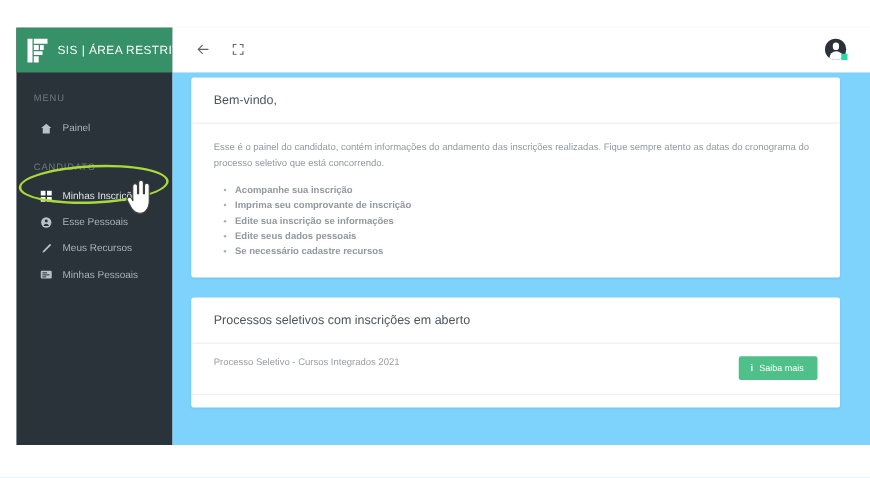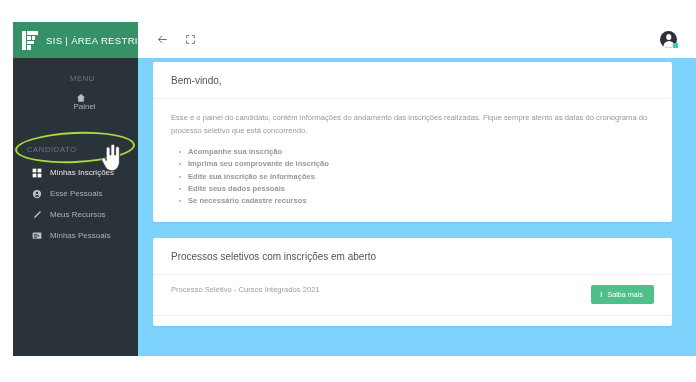--- a/index.html
+++ b/index.html
@@ -67,34 +67,34 @@
     margin-left: 8px;
     white-space: nowrap;
   }
 
   .nav-section {
     color: #6d7a82;
     font-size: 7.5px;
     letter-spacing: 0.7px;
     padding: 0 0 0 14px;
   }
-  .nav-section.menu   { margin-top: 16px; text-align: center; }
-  .nav-section.cand   { margin-top: 32px; }
+  .nav-section.menu   { margin-top: 16px; }
+  .nav-section.cand   { margin-top: 16px; }
 
   .nav-item {
     display: flex;
     align-items: center;
     height: 21px;
     padding-left: 18px;
     box-sizing: border-box;
     color: #a9b2b8;
     font-size: 8px;
     white-space: nowrap;
   }
-  .nav-item.first { margin-top: 9px; flex-direction: column; }
+  .nav-item.first { margin-top: 9px; }
   .nav-item.group-first { margin-top: 8px; }
   .nav-ico {
     width: 11px;
     height: 11px;
     margin-right: 8px;
     flex: 0 0 auto;
     display: flex;
     align-items: center;
     justify-content: center;
     color: #b9c1c6;

